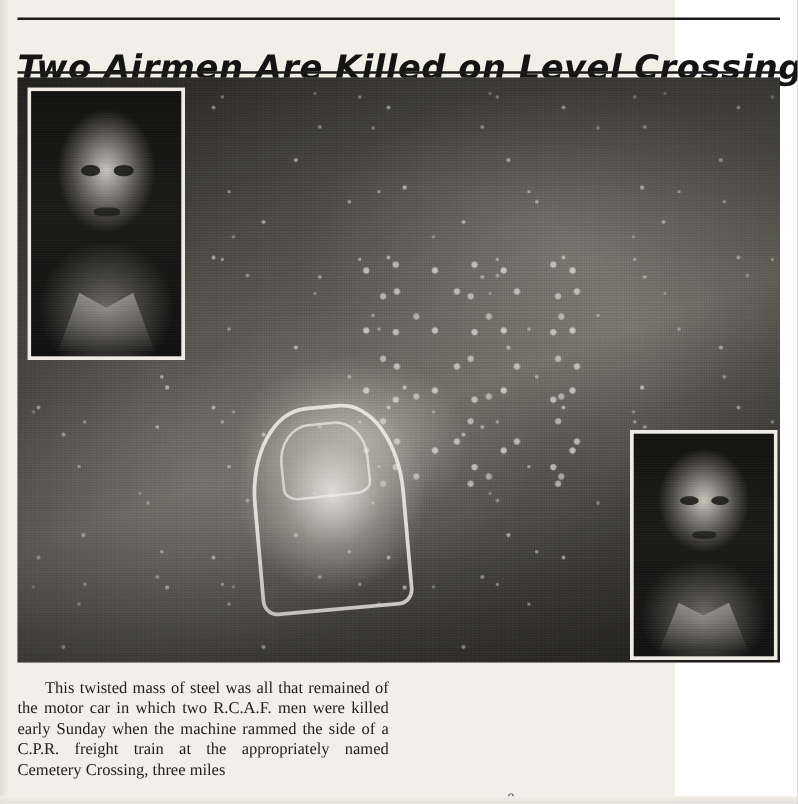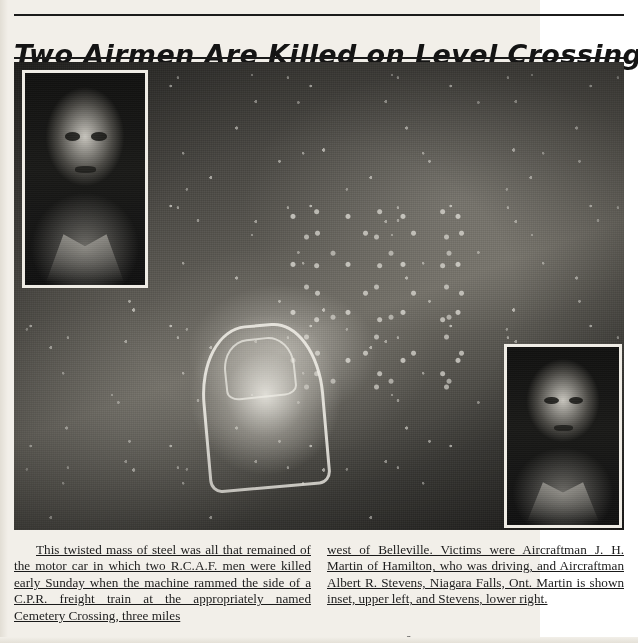--- a/index.html
+++ b/index.html
@@ -221,22 +221,20 @@
   }
 
   
   .caption {
     position: absolute;
     left: 14px;
     top: 542px;
     width: 610px;
     height: 86px;
     display: flex;
-    gap: 16px;
-    text-decoration: underline;
   }
   .caption-col {
     width: 297px;
     font-family: "Liberation Serif", serif;
     font-size: 13.2px;
     line-height: 16.4px;
     color: #1d1d1d;
     text-align: justify;
   }
   .caption-col.first { text-indent: 22px; }
@@ -304,19 +302,18 @@
         <span class="eye-r"></span>
         <span class="mouth"></span>
         <span class="collar"></span>
       </div>
       <div class="portrait-grain"></div>
     </div>
   </div>
 
   <div class="caption">
     <div class="caption-col first">This twisted mass of steel was all that remained of the motor car in which two R.C.A.F. men were killed early Sunday when the machine rammed the side of a C.P.R. freight train at the appropriately named Cemetery Crossing, three miles</div>
-    <div class="caption-col">west of Belleville. Victims were Aircraftman J. H. Martin of Hamilton, who was driving, and Aircraftman Albert R. Stevens, Niagara Falls, Ont. Martin is shown inset, upper left, and Stevens, lower right.</div>
   </div>
 
   <div class="footer-mark">o——</div>
 
   <div class="edge-bottom"></div>
 </div>
 
 </body></html>

